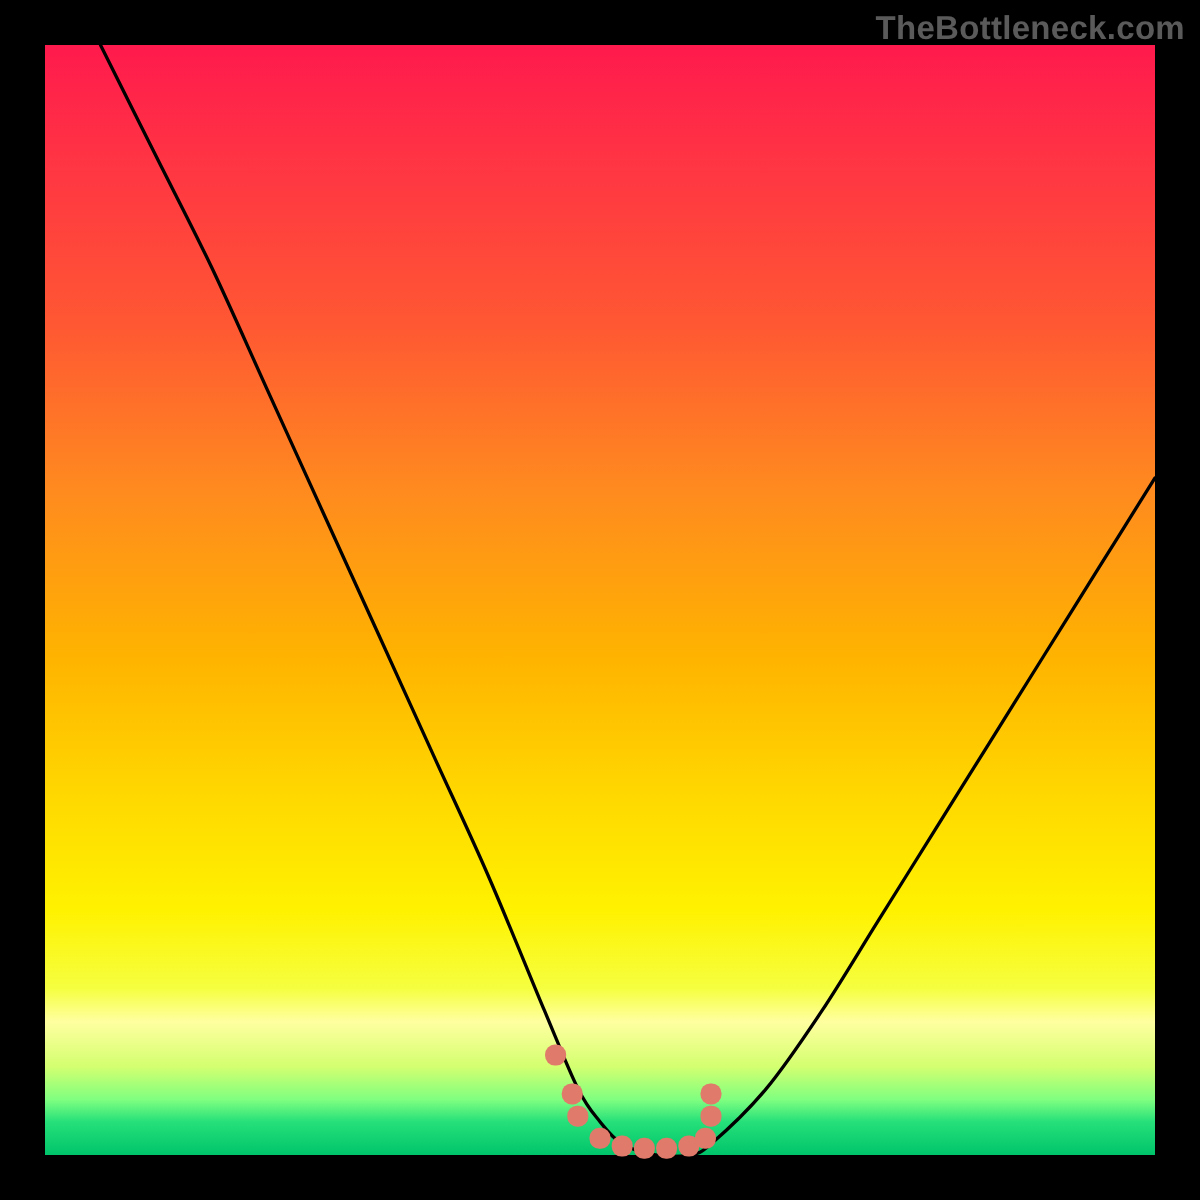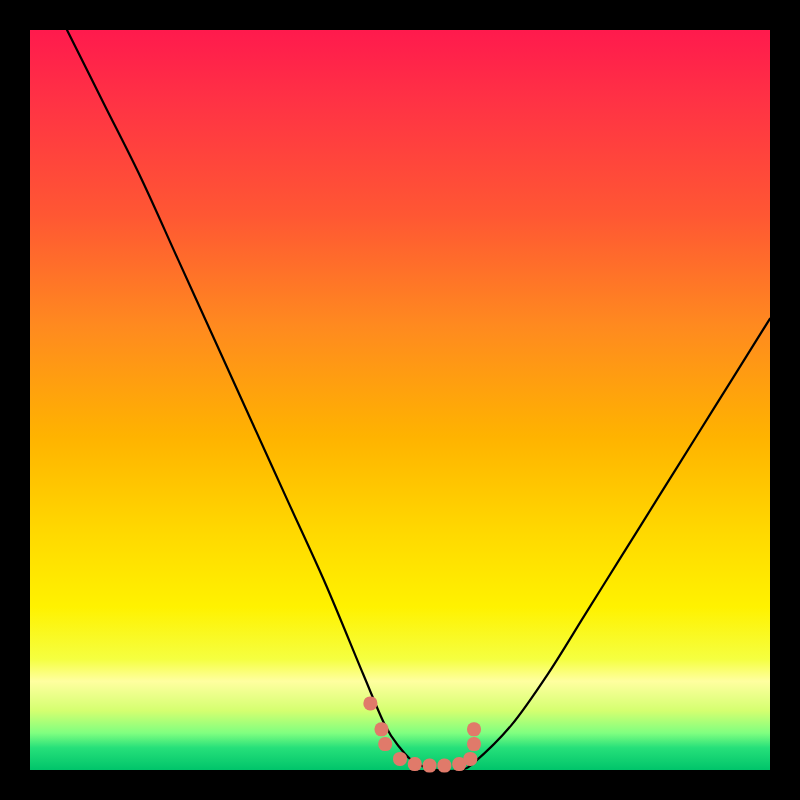--- a/index.html
+++ b/index.html
@@ -45,20 +45,21 @@
     position: absolute;
     left: 0; top: 0;
     width: 740px; height: 740px;
     overflow: visible;
   }
 </style>
 </head>
 <body>
 
 <div class="frame">
+  <div class="watermark">TheBottleneck.com</div>
 
   <div class="plot-area">
     <svg class="curve-layer" viewBox="0 0 740 740">
       <g id="curve-group">
           <path d="M 37.00 0.00 C 43.17 12.33, 61.67 49.33, 74.00 74.00 C 86.33 98.67, 98.67 122.10, 111.00 148.00 C 123.33 173.90, 135.67 202.27, 148.00 229.40 C 160.33 256.53, 172.67 283.67, 185.00 310.80 C 197.33 337.93, 209.67 365.07, 222.00 392.20 C 234.33 419.33, 246.67 446.47, 259.00 473.60 C 271.33 500.73, 283.67 526.63, 296.00 555.00 C 308.33 583.37, 323.13 620.37, 333.00 643.80 C 342.87 667.23, 349.03 683.27, 355.20 695.60 C 361.37 707.93, 365.07 711.63, 370.00 717.80 C 374.93 723.97, 378.63 728.90, 384.80 732.60 C 390.97 736.30, 399.60 738.77, 407.00 740.00 C 414.40 741.23, 423.03 741.23, 429.20 740.00 C 435.37 738.77, 435.37 740.00, 444.00 732.60 C 452.63 725.20, 468.67 710.40, 481.00 695.60 C 493.33 680.80, 505.67 662.30, 518.00 643.80 C 530.33 625.30, 542.67 604.33, 555.00 584.60 C 567.33 564.87, 579.67 545.13, 592.00 525.40 C 604.33 505.67, 616.67 485.93, 629.00 466.20 C 641.33 446.47, 653.67 426.73, 666.00 407.00 C 678.33 387.27, 690.67 367.53, 703.00 347.80 C 715.33 328.07, 733.83 298.47, 740.00 288.60" fill="none" stroke="#000000" stroke-width="2.2" stroke-linecap="round"></path>
         </g>
       <g id="dots-group">
           <rect x="333.40" y="666.40" width="14" height="14" rx="6.5" ry="6.5" fill="#e07a6a"></rect>
           <rect x="344.50" y="692.30" width="14" height="14" rx="6.5" ry="6.5" fill="#e07a6a"></rect>
           <rect x="348.20" y="707.10" width="14" height="14" rx="6.5" ry="6.5" fill="#e07a6a"></rect>

